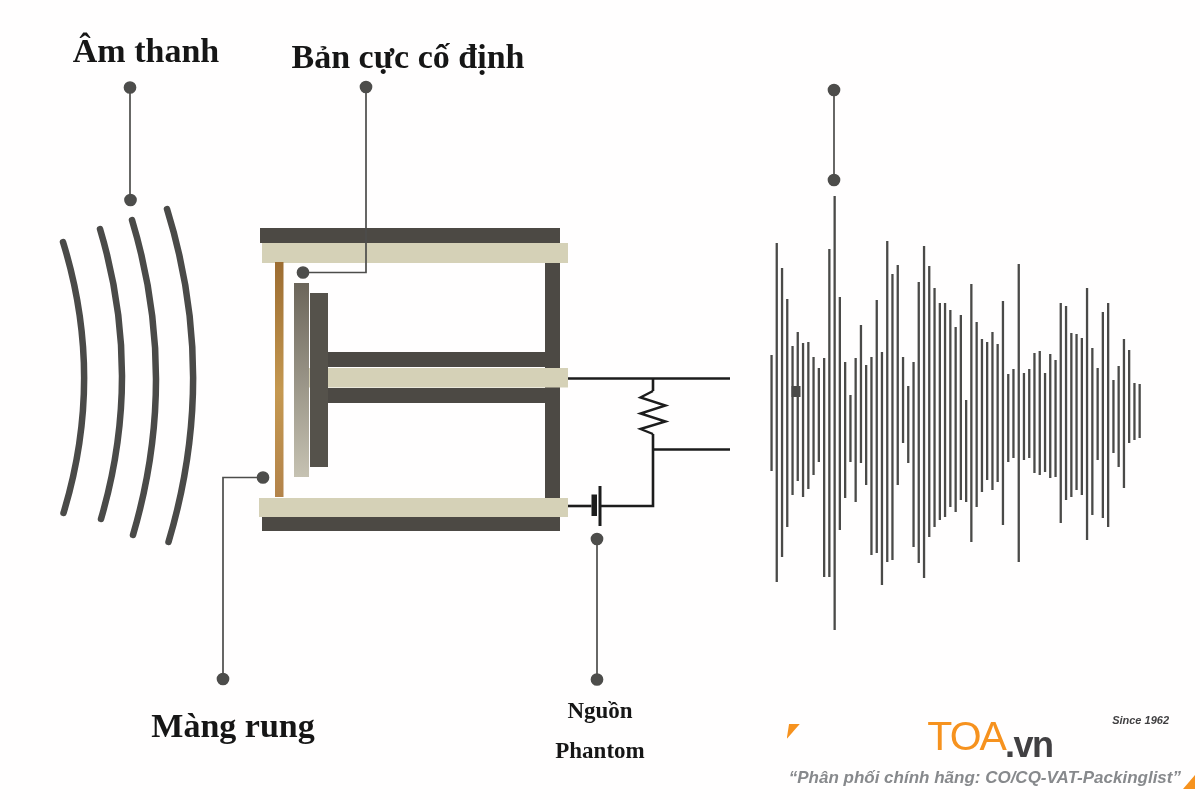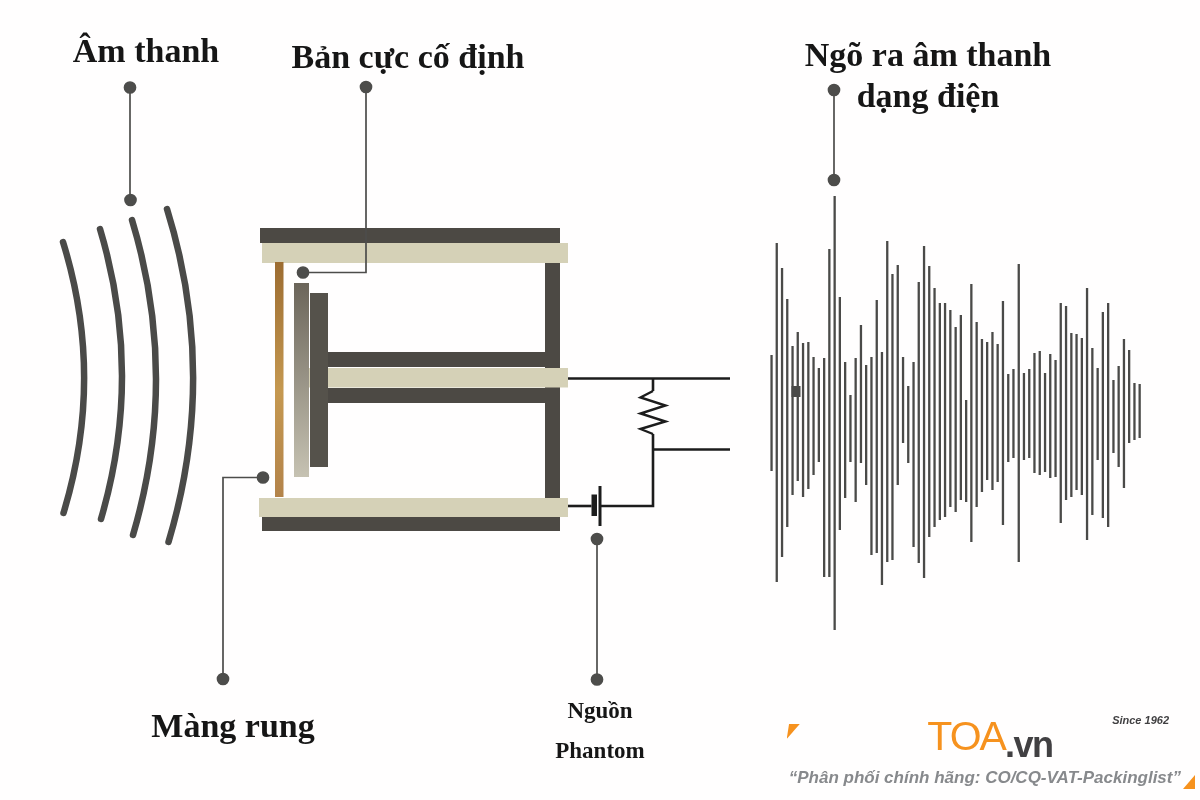--- a/index.html
+++ b/index.html
@@ -180,24 +180,20 @@
         <rect x="1122.8" y="339" width="2.3" height="149" fill="var(--c-wave)"></rect>
         <rect x="1128.0" y="350" width="2.3" height="93" fill="var(--c-wave)"></rect>
         <rect x="1133.3" y="383" width="2.3" height="57" fill="var(--c-wave)"></rect>
         <rect x="1138.5" y="384" width="2.3" height="54" fill="var(--c-wave)"></rect>
         <rect x="791.5" y="386" width="9" height="11" fill="var(--c-wave)"></rect>
       </g>
   </svg>
 
   <div class="lbl" style="left:146px;top:30px;">Âm thanh</div>
   <div class="lbl" style="left:408px;top:36px;">Bản cực cố định</div>
-  <div class="lbl" style="left:928px;top:34px;">
-    <div>Ngõ ra âm thanh</div>
-    <div>dạng điện</div>
-  </div>
   <div class="lbl" style="left:233px;top:705px;text-align:center;">Màng rung</div>
   <div class="lbl lbl-sm" style="left:600px;top:691px;">
     <div>Nguồn</div>
     <div>Phantom</div>
   </div>
 
   <div class="logo">
     <div class="brand-line">
       <span class="tri-tl"></span>
       <span class="brand-orange">TOA</span>

